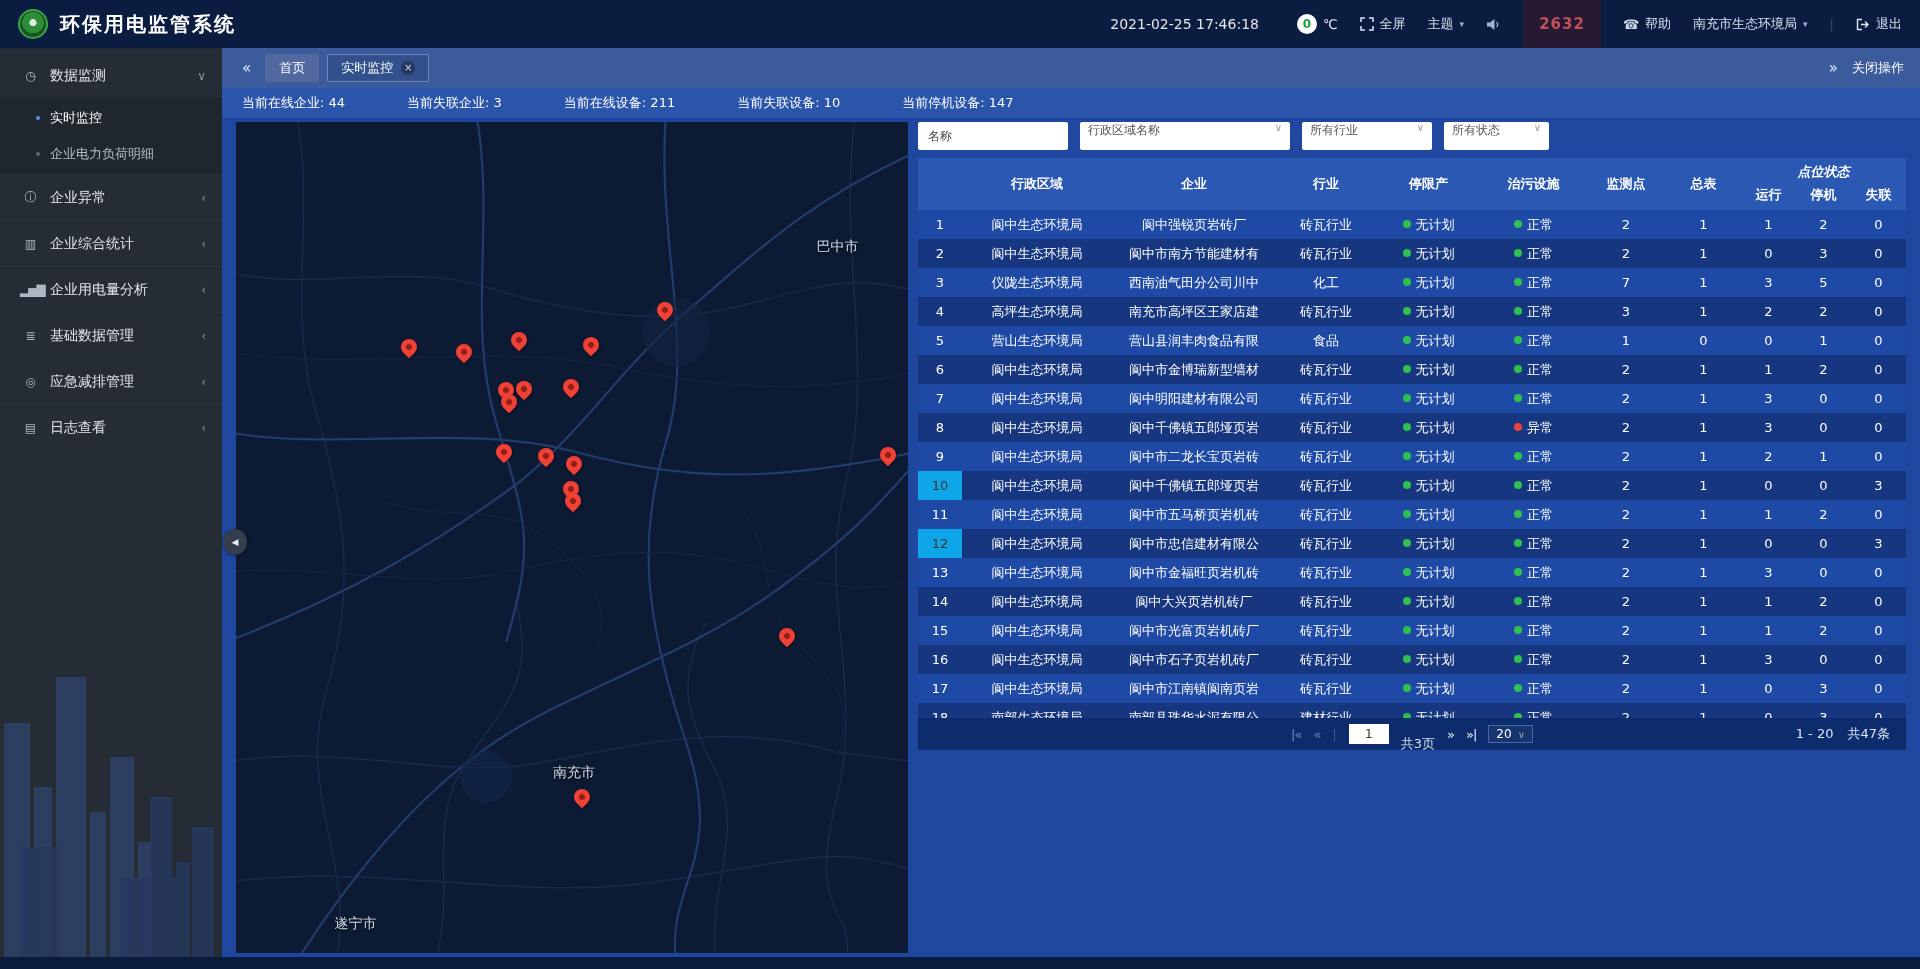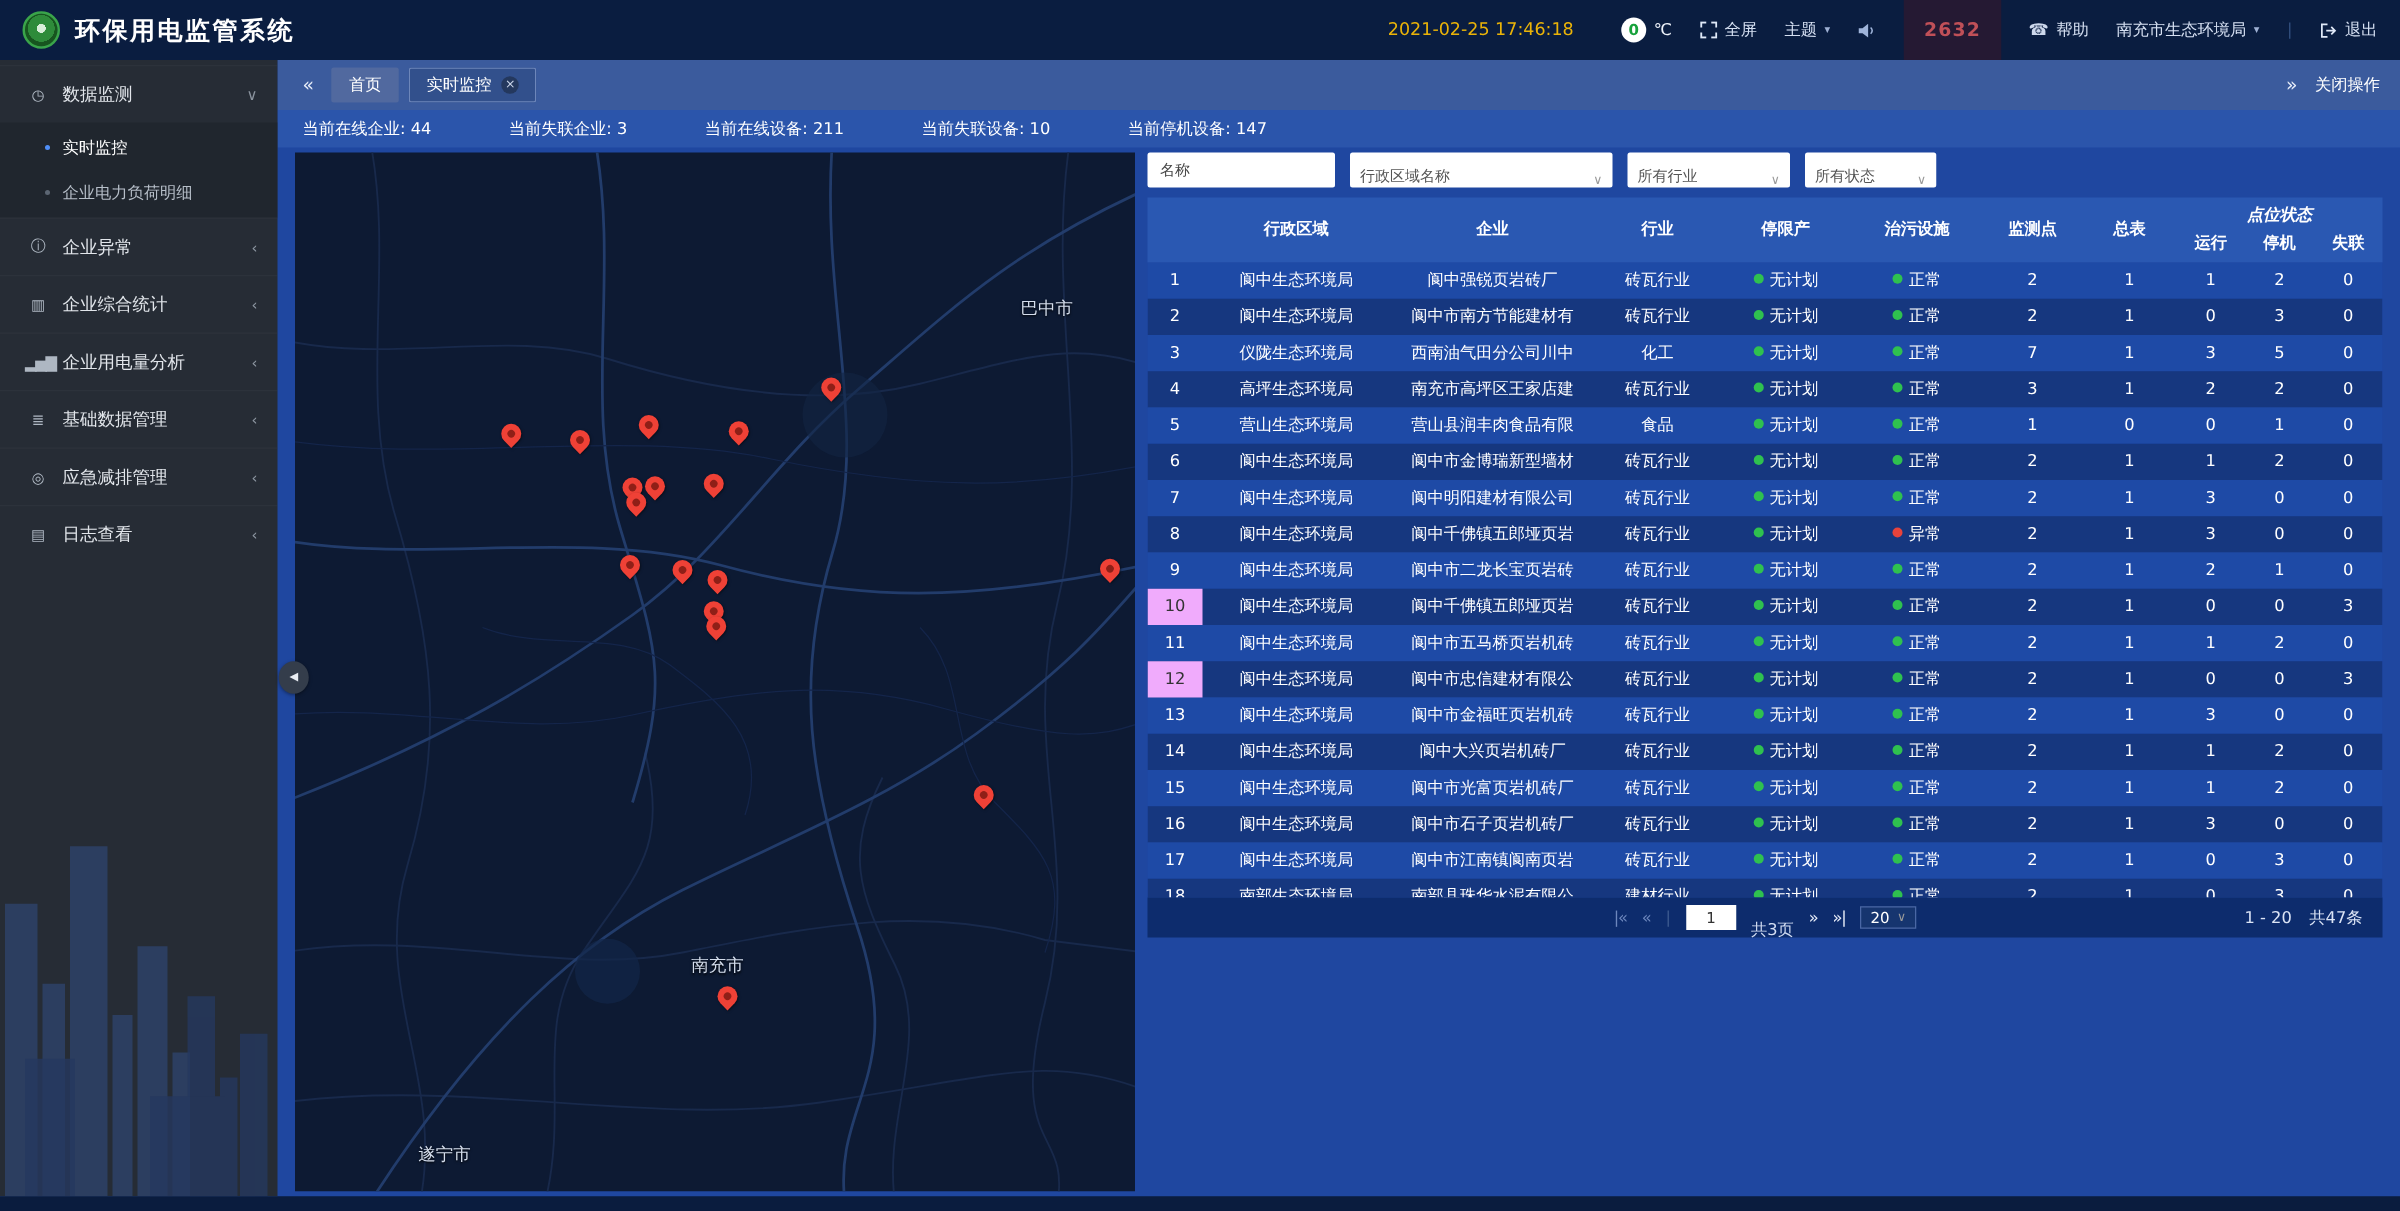--- a/index.html
+++ b/index.html
@@ -7,21 +7,21 @@
   body{font-family:"DejaVu Sans","Liberation Sans",sans-serif;display:flex;flex-direction:column;background:#1f47a0;}
   [data-interactable="true"]{cursor:pointer;}
 
   
   .top-header{height:48px;flex:0 0 48px;background:#0a1d40;display:flex;align-items:center;padding:0 18px;}
   .logo{width:30px;height:30px;border-radius:50%;flex:0 0 30px;border:2px solid #3aa44a;
         background:radial-gradient(circle at 50% 45%, #d9eeda 0 18%, #2e8b3a 19% 55%, #17551f 56% 100%);}
   .app-title{color:#fff;font-size:20px;font-weight:bold;margin-left:12px;letter-spacing:2px;}
   .hdr-right{margin-left:auto;display:flex;align-items:center;gap:22px;color:#d6e0f2;font-size:13px;}
   .hdr-item{display:flex;align-items:center;gap:6px;white-space:nowrap;}
-  .datetime{font-size:14px;color:#eab308;margin-right:16px;}
+  .datetime{font-size:14px;color:#e5e5e5;margin-right:16px;}
   .temp-badge{width:20px;height:20px;border-radius:50%;background:#fff;color:#17a23b;font-size:12px;font-weight:bold;display:flex;align-items:center;justify-content:center;}
   .temp-unit{color:#eef3fb;}
   .alarm-count{color:#c05058;font-weight:bold;font-size:15px;background:rgba(90,20,30,.35);padding:20px 16px;border-radius:3px;letter-spacing:1px;}
   .caret-sm{font-size:9px;color:#9fb1d4;}
   .hdr-divider{color:#32507f;}
   .phone-ico{font-size:13px;color:#cdd8ec;}
 
   
   .app-body{flex:1;display:flex;min-height:0;}
 
@@ -57,39 +57,39 @@
   .city-label{position:absolute;color:#d5deed;font-size:14px;transform:translate(-50%,-50%);text-shadow:0 1px 2px #000;z-index:3;white-space:nowrap;}
   .pin-wrap{position:absolute;width:0;height:0;z-index:4;}
   .pin{position:absolute;left:-8px;top:-18px;width:16px;height:16px;background:#ef4136;border-radius:50% 50% 50% 0;transform:rotate(-45deg);box-shadow:0 1px 2px rgba(0,0,0,.5);display:block;}
   .pin::after{content:"";position:absolute;left:5px;top:5px;width:6px;height:6px;border-radius:50%;background:#8f1f17;}
 
   
   .right-panel{flex:1;display:flex;flex-direction:column;min-width:0;}
   .filters{display:flex;gap:12px;height:28px;flex:0 0 28px;margin-bottom:8px;}
   .f-input{width:150px;border:none;padding:0 10px;font-size:12px;color:#333;background:#fff;outline:none;border-radius:2px;font-family:inherit;}
   .f-input::placeholder{color:#444;opacity:1;}
-  .f-select{background:#fff;border-radius:2px;display:flex;align-items:flex-end;justify-content:space-between;padding:0 8px;font-size:12px;color:#555;}
+  .f-select{background:#fff;border-radius:2px;display:flex;align-items:flex-start;justify-content:space-between;padding:0 8px;font-size:12px;color:#555;}
   .w210{width:210px;}.w130{width:130px;}.w105{width:105px;}
   .f-caret{color:#999;font-size:10px;}
 
   .thead{display:flex;background:#2a58b2;color:#fff;font-size:13px;font-weight:bold;height:52px;flex:0 0 52px;}
   .th{line-height:52px;text-align:center;white-space:nowrap;}
   .col-idx{width:44px;}.col-region{width:150px;}.col-company{width:164px;}.col-industry{width:100px;}
   .col-production{width:105px;}.col-facility{width:105px;}.col-points{width:80px;}.col-meters{width:75px;}
   .col-sub{width:55px;text-align:center;display:inline-block;}
   .th-group{width:165px;display:flex;flex-direction:column;justify-content:center;}
   .group-top{text-align:center;font-style:italic;height:24px;line-height:26px;font-family:Liberation Mono, monospace;}
   .group-sub{display:flex;height:24px;line-height:22px;}
 
   .tbody-viewport{height:508px;flex:0 0 508px;overflow:hidden;}
   .trow{display:flex;height:29px;line-height:29px;color:#fff;font-size:13px;}
   .trow:nth-child(odd){background:#1e4aa6;}
   .trow:nth-child(even){background:#16377f;}
   .td{text-align:center;white-space:nowrap;overflow:hidden;}
-  .td.hl{background:#f0abfc;color:#333;}
+  .td.hl{background:#0ea5e9;color:#333;}
   .dot{display:inline-block;width:8px;height:8px;border-radius:50%;margin-right:5px;vertical-align:1px;}
   .dot-g{background:#2fc14f;}
   .dot-r{background:#e8433c;}
 
   .pagination{height:32px;flex:0 0 32px;background:#0d2c6d;display:flex;align-items:center;position:relative;color:#8ea6d6;font-size:13px;}
   .pg-center{margin:0 auto;display:flex;align-items:center;gap:12px;}
   .pg-btn{font-size:13px;color:#6d87bd;letter-spacing:-1px;}
   .pg-btn.lit{color:#e8eef9;}
   .pg-sep{color:#3c5a8f;}
   .pg-input{width:40px;height:20px;border:none;text-align:center;font-size:12px;color:#333;background:#fff;font-family:inherit;}

